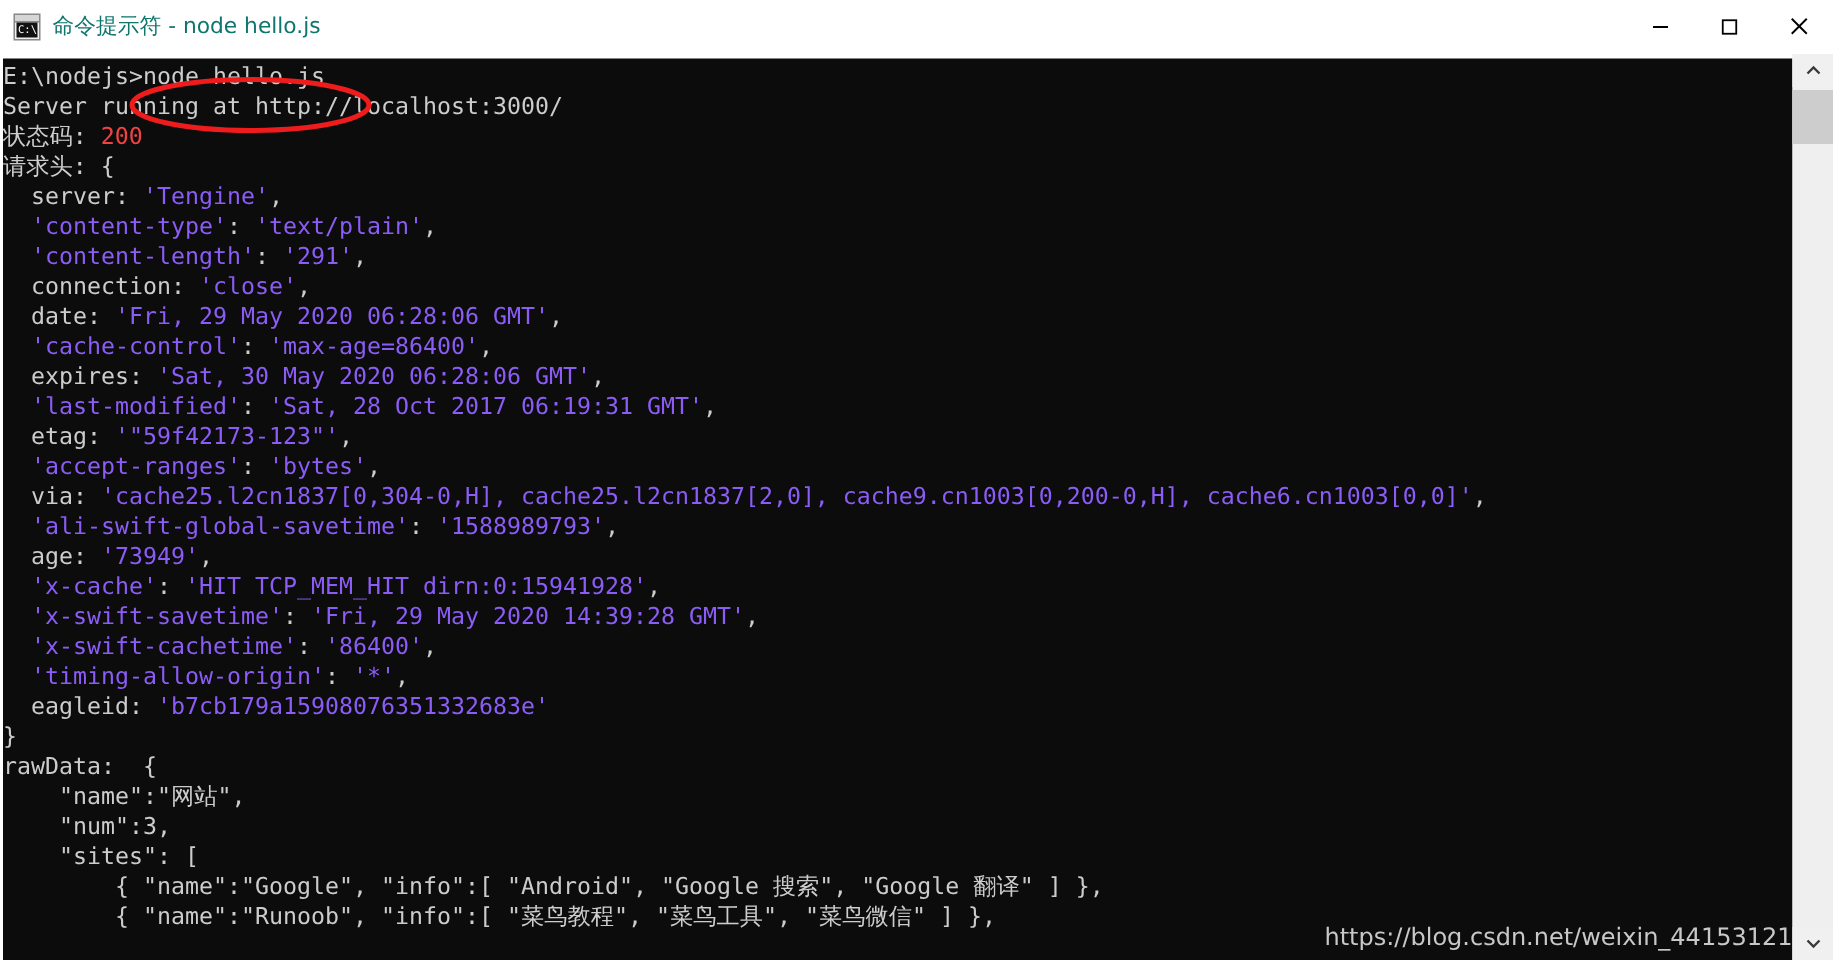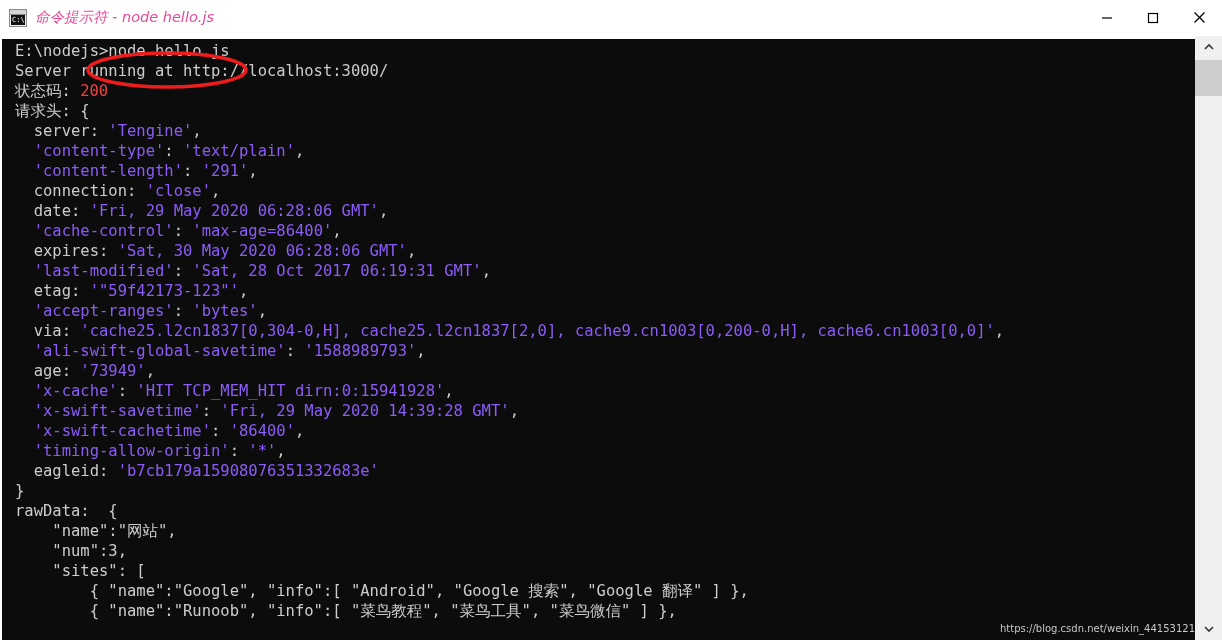--- a/index.html
+++ b/index.html
@@ -30,24 +30,23 @@
   .tb-icon .bar{
     position:absolute;left:0;top:0;right:0;height:4px;background:#d6d6d6;
     border-bottom:1px solid #8a8a8a;
   }
   .tb-icon .scr{
     position:absolute;left:1px;top:5px;right:1px;bottom:1px;background:#121212;
     color:#ffffff;font-family:"DejaVu Sans Mono",monospace;font-size:7px;
     line-height:10px;text-align:left;padding-left:1px;overflow:hidden;
   }
   .tb-title{
-    font-size:14.5px;color:#ec4899;white-space:nowrap;
+    font-size:14.5px;color:#0f766e;white-space:nowrap;
     font-family:"DejaVu Sans","Liberation Sans",sans-serif;
     letter-spacing:0px;
-    font-style:italic;
   }
   .tb-spacer{flex:1;}
   .winbtn{
     width:46px;height:36px;display:flex;align-items:center;justify-content:center;
     flex:none;
   }
   .winbtn svg{display:block;}
 
   
   .console-wrap{
@@ -64,21 +63,21 @@
   }
   .term{
     position:absolute;left:0px;top:2px;
     font-family:"DejaVu Sans Mono","Liberation Mono",monospace;
     font-size:15.5px;
     line-height:20px;
     white-space:pre;
     color:#cccccc;
     letter-spacing:0.0px;
   }
-  .term .ln{height:20px;margin-left:13px;}
+  .term .ln{height:20px;}
   .w{color:#cccccc;}
   .g{color:#8b5cf6;}
   .y{color:#ef4444;}
 
   
   .scrollbar{
     position:absolute;right:0px;top:36px;width:27px;height:604px;
     background:#efefef;
     box-sizing:border-box;
   }
@@ -102,21 +101,21 @@
   .annot{
     position:absolute;left:84px;top:50px;width:166px;height:40px;
     pointer-events:none;
   }
   .annot svg{display:block;}
 
   
   .watermark{
     position:absolute;right:27px;bottom:6px;
     color:#c8c8c8;
-    font-size:10px;
+    font-size:16px;
     font-family:"DejaVu Sans","Liberation Sans",sans-serif;
     white-space:nowrap;
     text-align:right;
   }
 </style>
 </head>
 <body>
 
 <div id="app">
 

